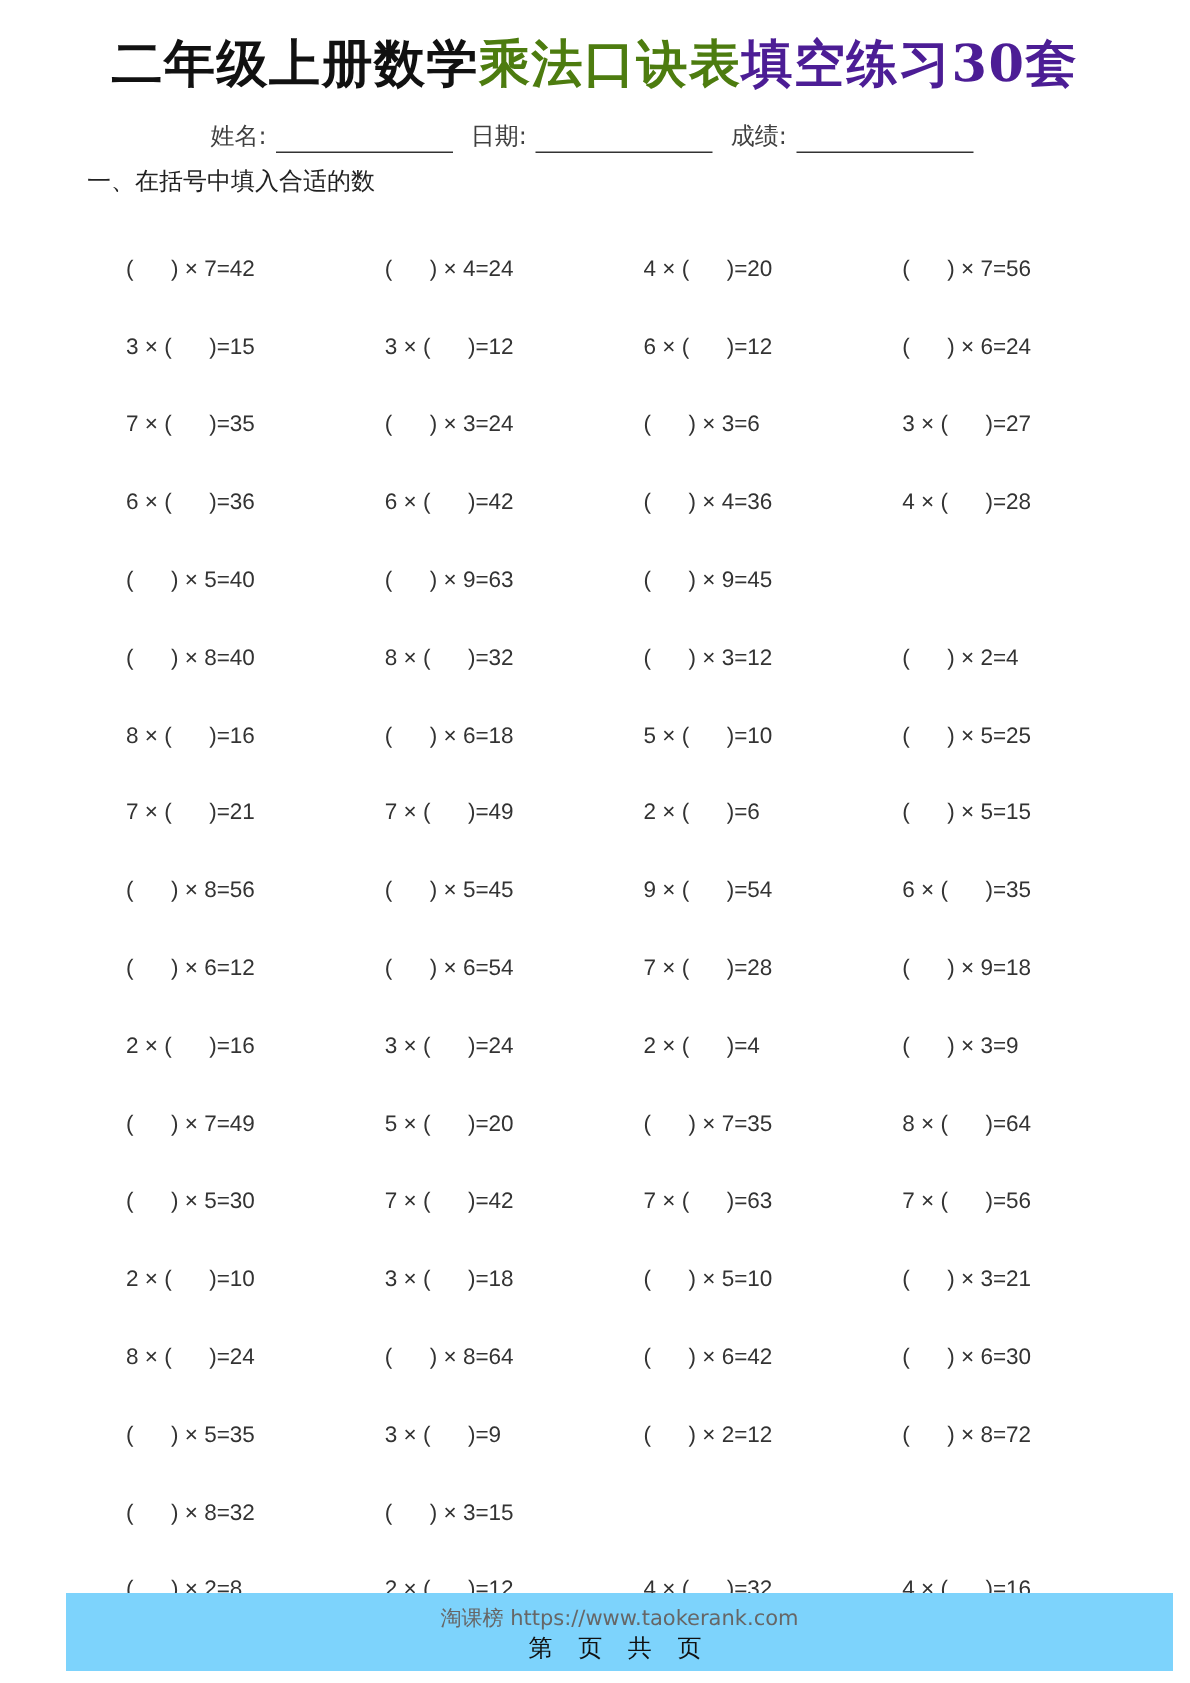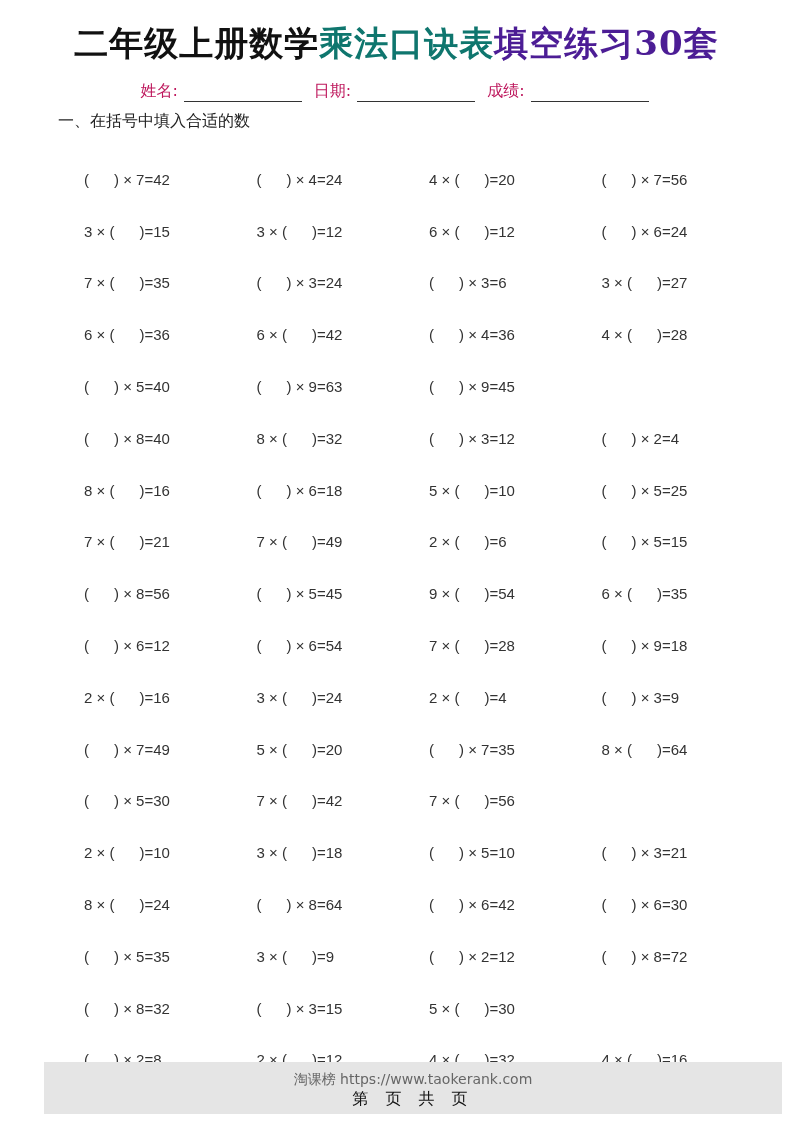--- a/index.html
+++ b/index.html
@@ -5,27 +5,27 @@
     * { margin: 0; padding: 0; box-sizing: border-box; }
     html, body { width: 793px; height: 1122px; background: #ffffff; overflow: hidden; }
     body { position: relative; font-family: "DejaVu Sans", "Liberation Sans", sans-serif; color: #222; }
 
     .title {
       position: absolute; top: 18px; left: 0; width: 793px;
       text-align: center; font-family: "DejaVu Serif", "Liberation Serif", serif;
       font-size: 34px; font-weight: bold; letter-spacing: 1px; line-height: 50px;
     }
     .title .t1 { color: #111111; }
-    .title .t2 { color: #0f766e; }
+    .title .t2 { color: #4d7c0f; }
     .title .t3 { color: #4c1d95; }
 
     .info {
       position: absolute; top: 80px; left: 0; width: 793px;
       display: flex; justify-content: center; gap: 8px;
-      font-size: 16px; line-height: 22px; color: #be185d;
+      font-size: 16px; line-height: 22px; color: #404040;
     }
     .info .field { display: flex; align-items: flex-end; margin-right: 4px; }
     .info .line { display: inline-block; width: 118px; border-bottom: 1px solid #333; height: 18px; margin-left: 6px; }
 
     .section-title {
       position: absolute; top: 110px; left: 58px;
       font-size: 16px; line-height: 22px; color: #222;
     }
 
     .grid {
@@ -33,21 +33,21 @@
       width: 690px;
     }
     .row { display: flex; height: 51.8px; align-items: flex-end; }
     .cell {
       width: 172.5px; font-family: "Liberation Sans", sans-serif;
       font-size: 15px; color: #333; line-height: 22px; white-space: pre;
     }
 
     .footer {
       position: absolute; top: 1062px; left: 44px; width: 738px; height: 52px;
-      background: #e5e5e5; text-align: center;
+      background: #7dd3fc; text-align: center;
     }
     .footer .site { font-size: 14px; color: #666; line-height: 20px; padding-top: 7px; }
     .footer .page { font-size: 16px; color: #111; line-height: 20px; letter-spacing: 6px; }
   </style>
 </head>
 <body>
 
 <div class="title">
   <span class="t1">二年级上册数学</span><span class="t2">乘法口诀表</span><span class="t3">填空练习30套</span>
 </div>
@@ -137,20 +137,21 @@
     </div>
     <div class="row">
       <div class="cell">(      ) × 7=49</div>
       <div class="cell">5 × (      )=20</div>
       <div class="cell">(      ) × 7=35</div>
       <div class="cell">8 × (      )=64</div>
     </div>
     <div class="row">
       <div class="cell">(      ) × 5=30</div>
       <div class="cell">7 × (      )=42</div>
+      <div class="cell">7 × (      )=63</div>
       <div class="cell">7 × (      )=56</div>
     </div>
     <div class="row">
       <div class="cell">2 × (      )=10</div>
       <div class="cell">3 × (      )=18</div>
       <div class="cell">(      ) × 5=10</div>
       <div class="cell">(      ) × 3=21</div>
     </div>
     <div class="row">
       <div class="cell">8 × (      )=24</div>
@@ -160,21 +161,20 @@
     </div>
     <div class="row">
       <div class="cell">(      ) × 5=35</div>
       <div class="cell">3 × (      )=9</div>
       <div class="cell">(      ) × 2=12</div>
       <div class="cell">(      ) × 8=72</div>
     </div>
     <div class="row">
       <div class="cell">(      ) × 8=32</div>
       <div class="cell">(      ) × 3=15</div>
-      <div class="cell">5 × (      )=30</div>
     </div>
     <div class="row">
       <div class="cell">(      ) × 2=8</div>
       <div class="cell">2 × (      )=12</div>
       <div class="cell">4 × (      )=32</div>
       <div class="cell">4 × (      )=16</div>
     </div>
   </div>
 
 <div class="footer">

